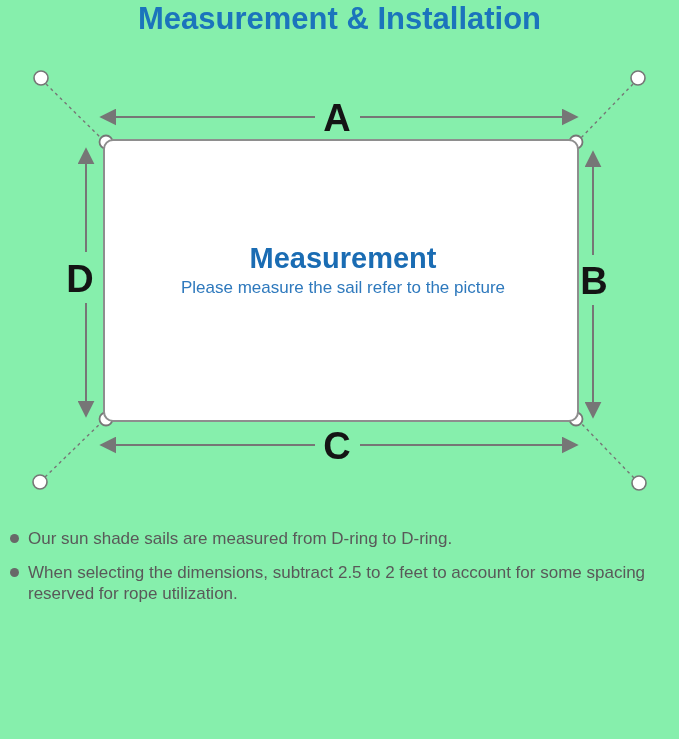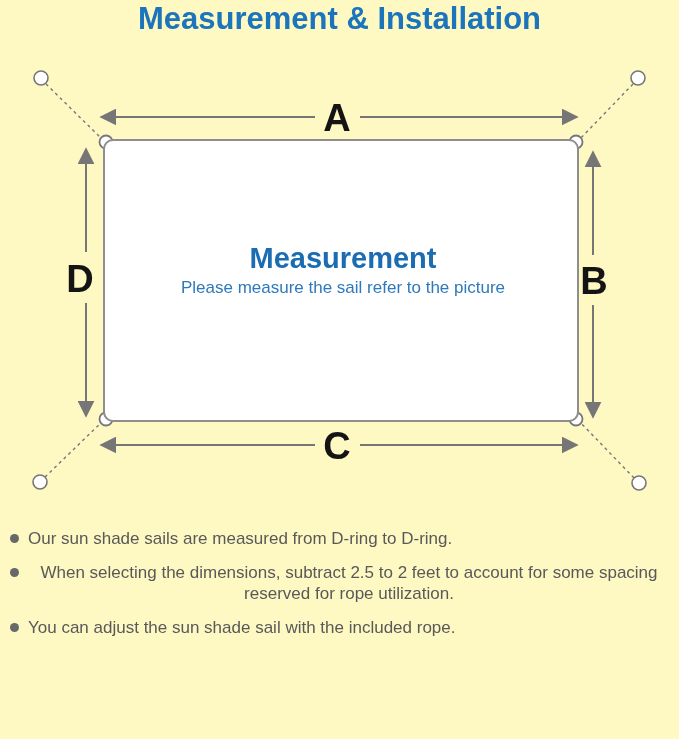--- a/index.html
+++ b/index.html
@@ -5,21 +5,21 @@
   * { box-sizing: border-box; }
   html, body { margin: 0; padding: 0; }
   body {
     width: 679px; height: 739px;
     background: #ffffff;
     font-family: "Liberation Sans", sans-serif;
   }
   .page {
     position: relative;
     width: 679px; height: 739px;
-    background: #fef9c3;
+    background: #86efac;
     overflow: hidden;
   }
   .page-title {
     position: absolute;
     top: 1px; left: 0;
     width: 100%;
     margin: 0;
     text-align: center;
     font-size: 31px;
     font-weight: bold;
@@ -51,21 +51,20 @@
     position: absolute;
     top: 528px; left: 10px;
     width: 661px;
     list-style: none;
     margin: 0; padding: 0;
   }
   .note-item {
     display: flex;
     align-items: flex-start;
     margin-bottom: 13px;
-    text-align: center;
   }
   .bullet-dot {
     flex: 0 0 auto;
     width: 9px; height: 9px;
     border-radius: 50%;
     background: #686868;
     margin: 6px 9px 0 0;
   }
   .note-text {
     font-size: 17px;
@@ -137,19 +136,15 @@
 
   <ul class="notes">
     <li class="note-item">
       <span class="bullet-dot"></span>
       <span class="note-text">Our sun shade sails are measured from D-ring to D-ring.</span>
     </li>
     <li class="note-item">
       <span class="bullet-dot"></span>
       <span class="note-text">When selecting the dimensions, subtract 2.5 to 2 feet to account for some spacing reserved for rope utilization.</span>
     </li>
-    <li class="note-item">
-      <span class="bullet-dot"></span>
-      <span class="note-text">You can adjust the sun shade sail with the included rope.</span>
-    </li>
   </ul>
 
 </div>
 
 </body></html>

